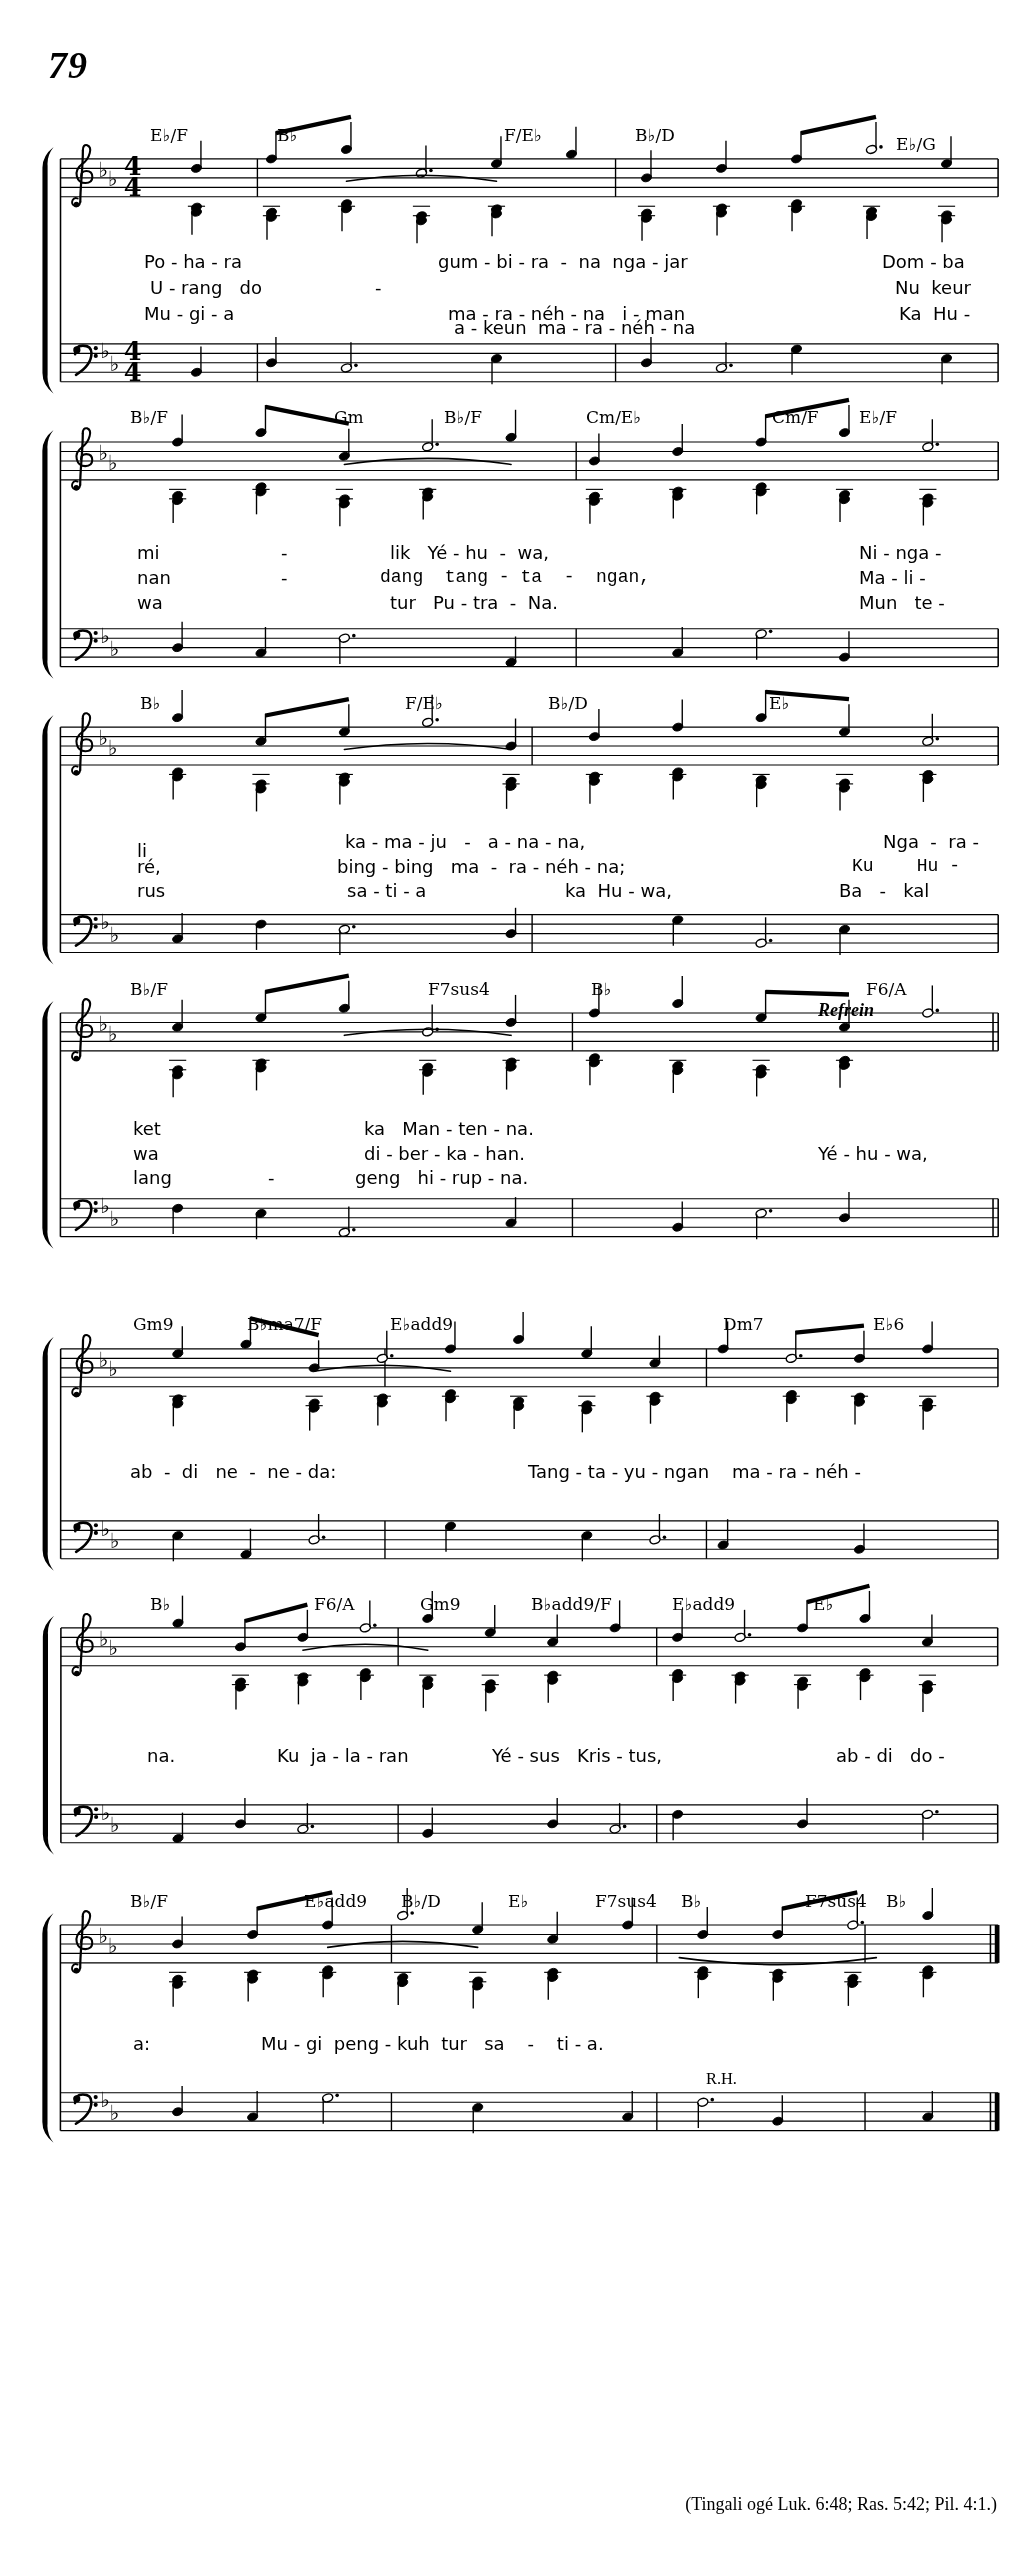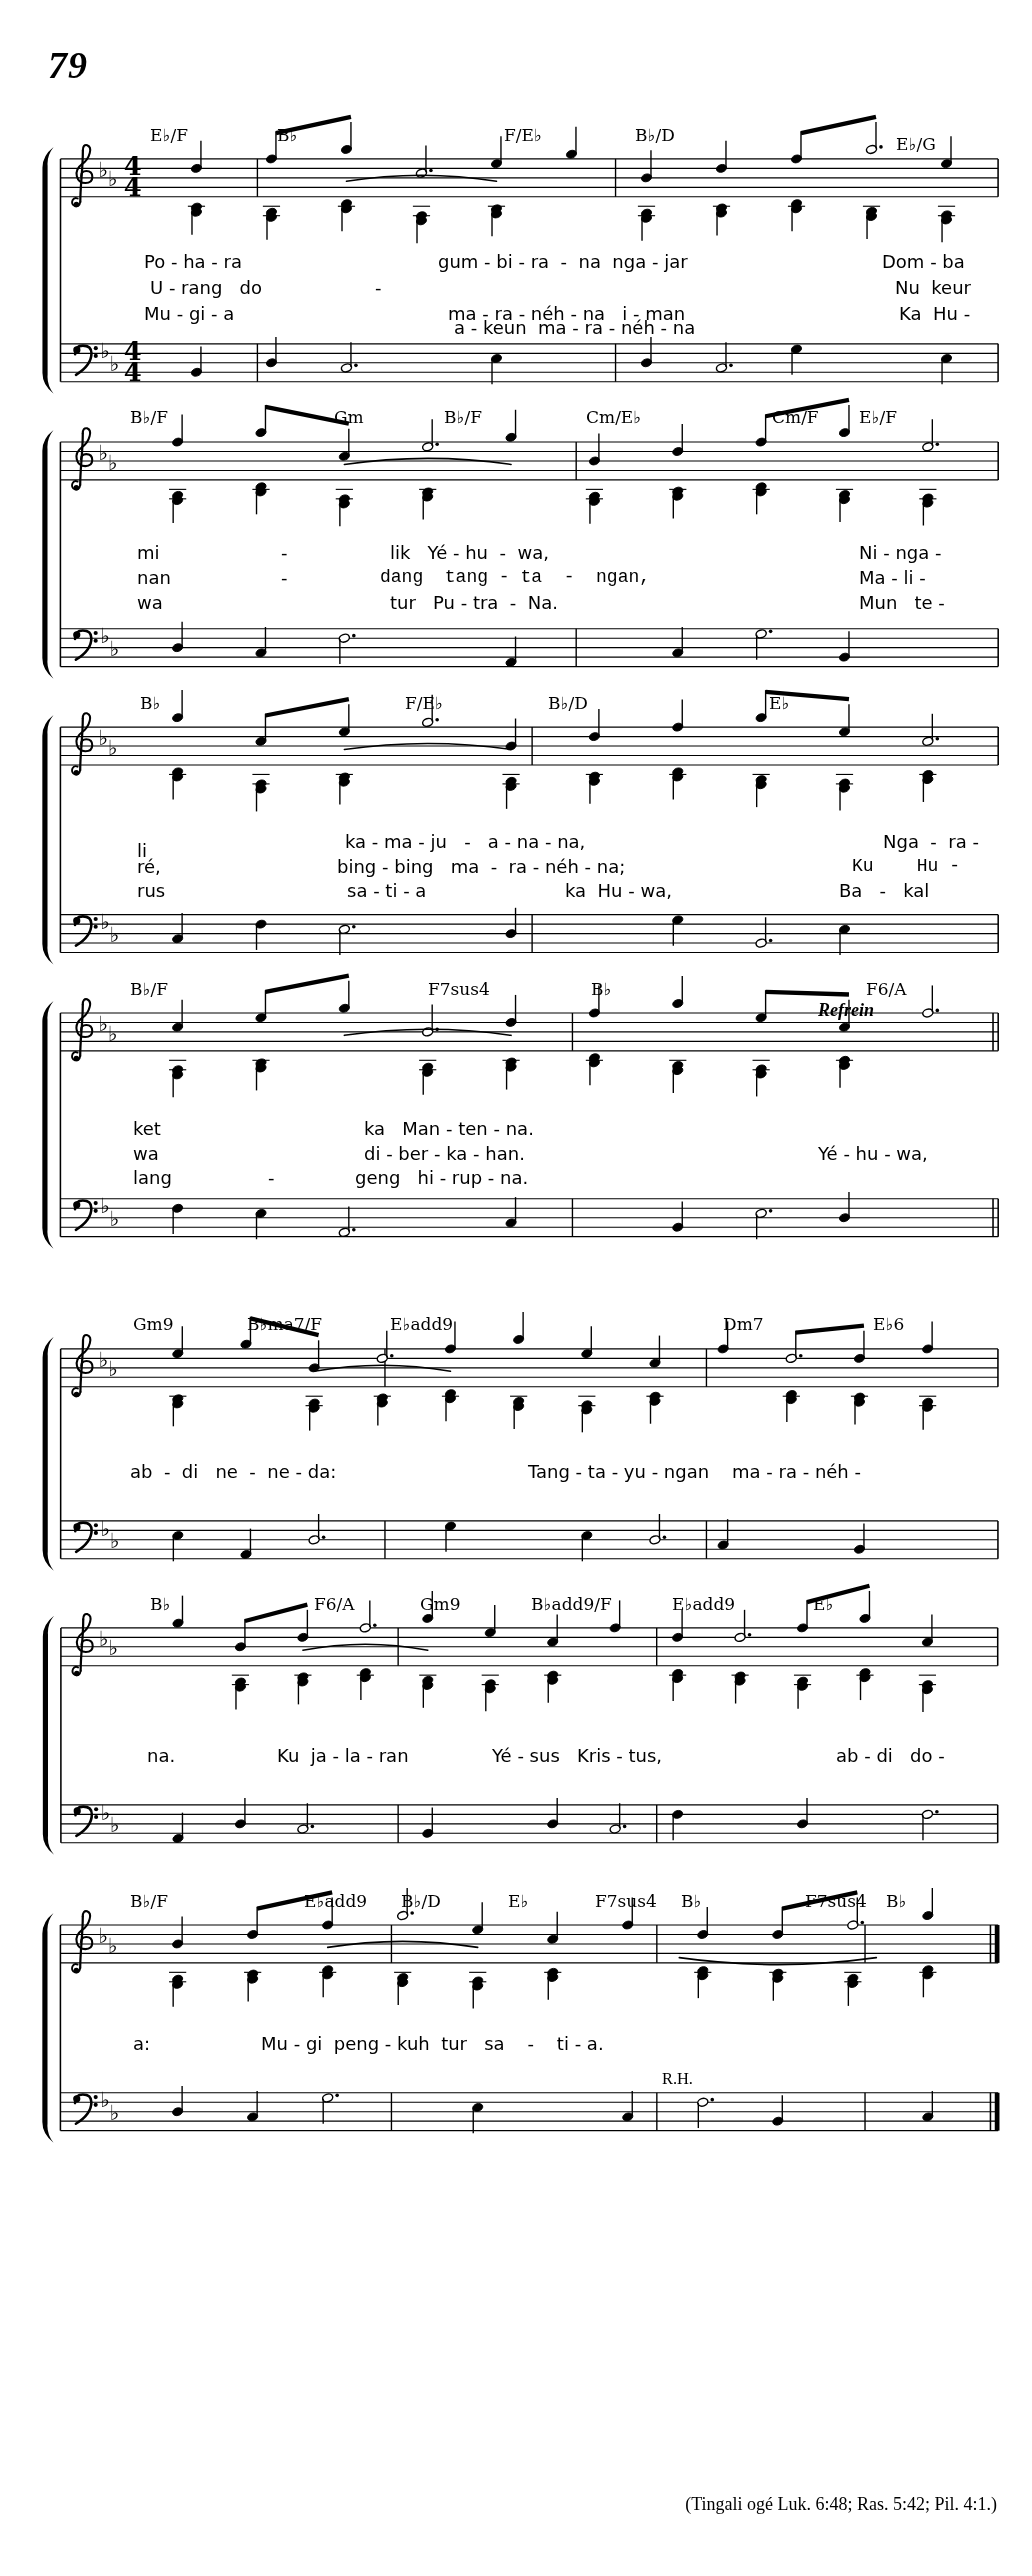--- a/index.html
+++ b/index.html
@@ -7,21 +7,21 @@
         font-family:"Liberation Serif",serif;overflow:hidden;margin:0 auto;}
   .song-number{position:absolute;left:48px;top:43px;
         font:italic bold 38px "Liberation Serif",serif;letter-spacing:0.9px;}
   .title{position:absolute;left:0;top:41px;width:1033px;text-align:center;
         font:italic bold 40px "Liberation Serif",serif;}
   .subtitle{position:absolute;left:0;top:93px;width:1033px;text-align:center;
         font:21.5px "Liberation Serif",serif;}
   .chord{position:absolute;font:17px "DejaVu Serif","DejaVu Sans",serif;white-space:pre;}
   .lyric-seg{position:absolute;font:18px "DejaVu Sans","Liberation Sans",sans-serif;white-space:pre;}
   .label-refrain{position:absolute;font:italic bold 18px "Liberation Serif",serif;margin-top:44px;}
-  .label-rh{position:absolute;font:16.4px "Liberation Serif",serif;}
+  .label-rh{position:absolute;font:16.4px "Liberation Serif",serif;margin-left:44px;}
   .footer{position:absolute;right:36px;top:2494px;
         font:18px "Liberation Serif",serif;}
   .sysvg{position:absolute;left:0;top:0;}
 </style>
 </head>
 <body>
 
 <div class="page">
   <div class="song-number">79</div>
   <div id="systems">

